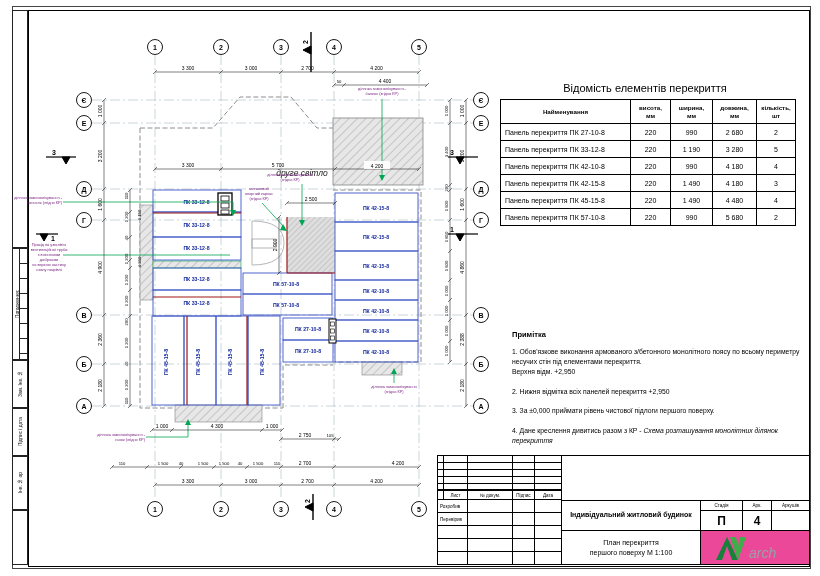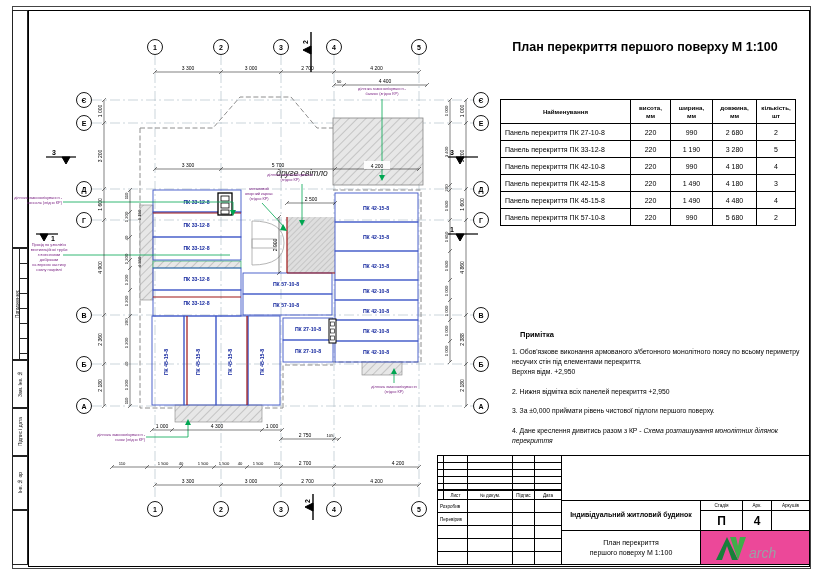--- a/index.html
+++ b/index.html
@@ -15,21 +15,21 @@
          background:repeating-linear-gradient(to bottom,transparent 0 14px,#222 14px 15px);}
   
   .rp-title{position:absolute;left:480px;top:40px;width:330px;text-align:center;font-size:12.5px;font-weight:bold;color:#000;}
   .tbl-title{position:absolute;left:480px;top:82px;width:330px;text-align:center;font-size:11px;color:#000;}
   table.sched{position:absolute;left:500px;top:99px;border-collapse:collapse;table-layout:fixed;background:#fff;}
   table.sched td,table.sched th{border:1px solid #000;font-size:7px;color:#000;padding:0 2px;height:17px;box-sizing:border-box;}
   table.sched th{font-size:6.2px;font-weight:bold;height:24px;text-align:center;line-height:1.25;}
   table.sched td.num{text-align:center;}
   table.sched td.nm{text-align:left;padding-left:4px;}
   .notes{position:absolute;left:512px;top:330px;width:298px;color:#000;}
-  .notes h3{font-size:7.5px;margin:0 0 8px 8px;}
+  .notes h3{font-size:7.5px;margin:0 0 8px 0;}
   .notes p{font-size:6.8px;line-height:1.45;margin:0 0 7px 0;white-space:pre-line;}
   .it{font-style:italic;}
   
   .tb{position:absolute;left:437px;top:455px;width:373px;height:110px;}
   .tb .c{position:absolute;border:1px solid #000;box-sizing:border-box;font-size:4.6px;color:#000;
          display:flex;align-items:center;justify-content:center;text-align:center;background:#fff;}
   .tb .lab{justify-content:flex-start;padding-left:2px;}
   .tb .big{font-size:12px;font-weight:bold;}
   .tb .proj{font-size:7px;font-weight:bold;line-height:1.2;padding:0 2px;}
   .tb .draw{font-size:7px;line-height:1.3;flex-direction:column;}
@@ -357,21 +357,21 @@
     <g>
       <text class="mrk" x="306" y="44" transform="rotate(-90 306 42)">2</text>
       <text class="mrk" x="308" y="503" transform="rotate(-90 308 501)">2</text>
       <text class="mrk" x="54" y="155">3</text>
       <text class="mrk" x="452" y="155">3</text>
       <text class="mrk" x="53" y="241">1</text>
       <text class="mrk" x="452" y="232">1</text>
     </g>
   </svg>
 
-  <div class="rp-title">План перекриття першого поверху М 1:100</div>
+  <div class="tbl-title">Відомість елементів перекриття</div>
 
   <table class="sched" style="border:1.5px solid #000;">
     <colgroup>
         <col style="width:130px">
         <col style="width:40px">
         <col style="width:42px">
         <col style="width:44px">
         <col style="width:39px">
       </colgroup>
     <tbody>

